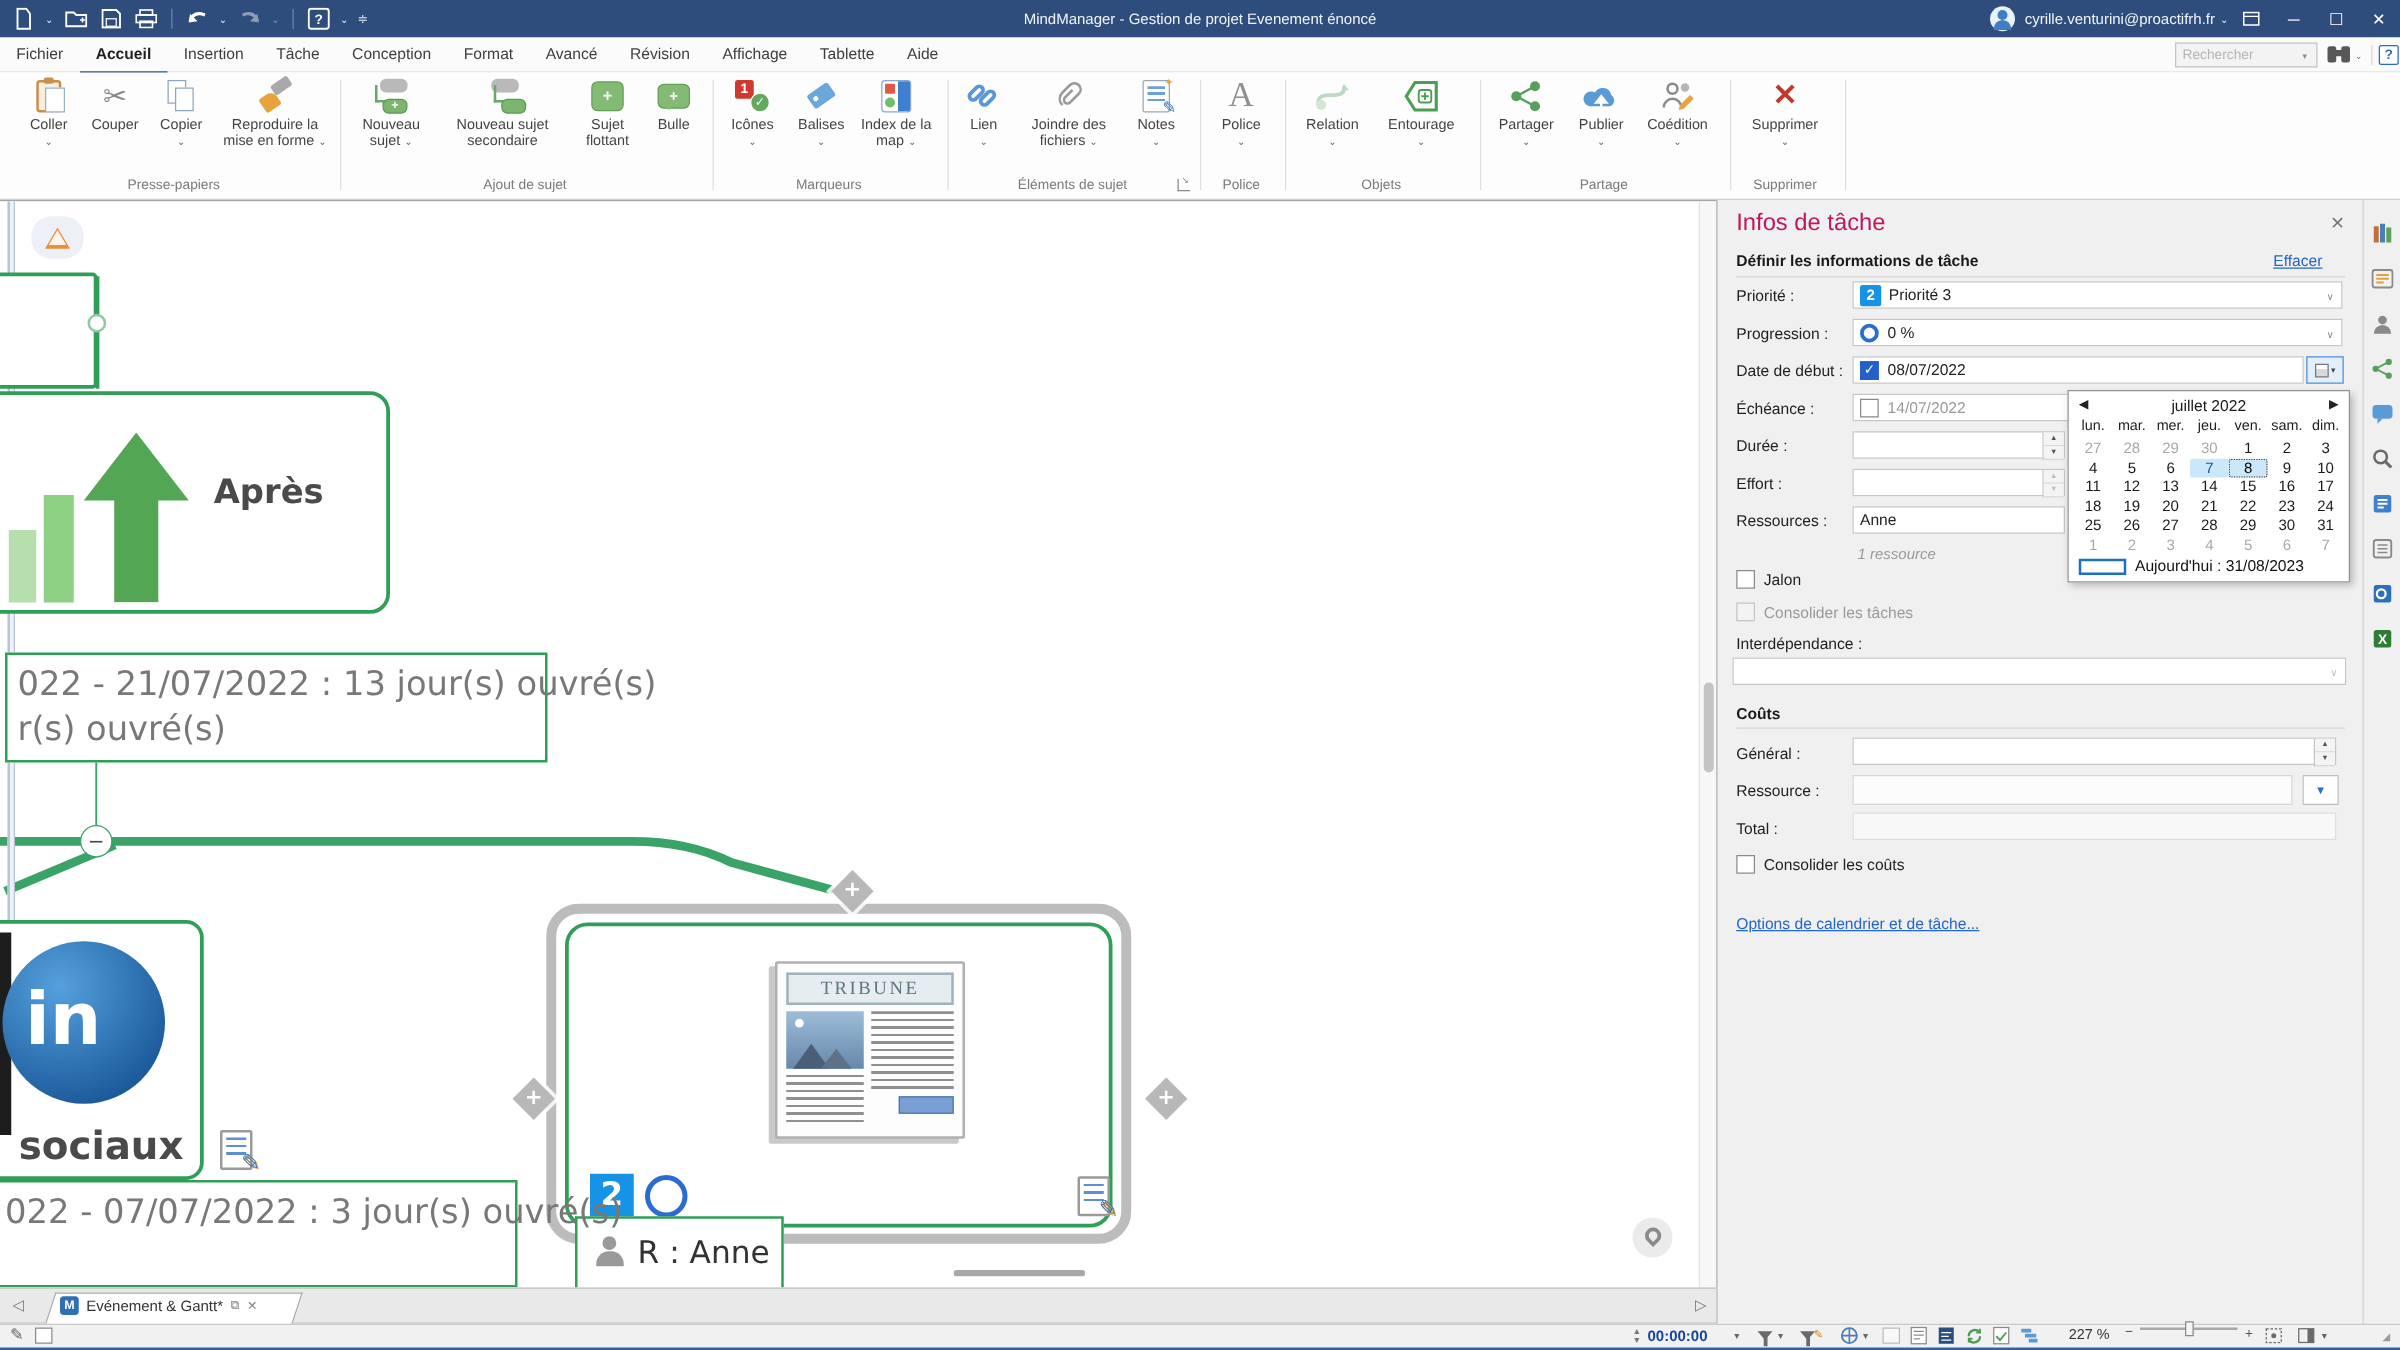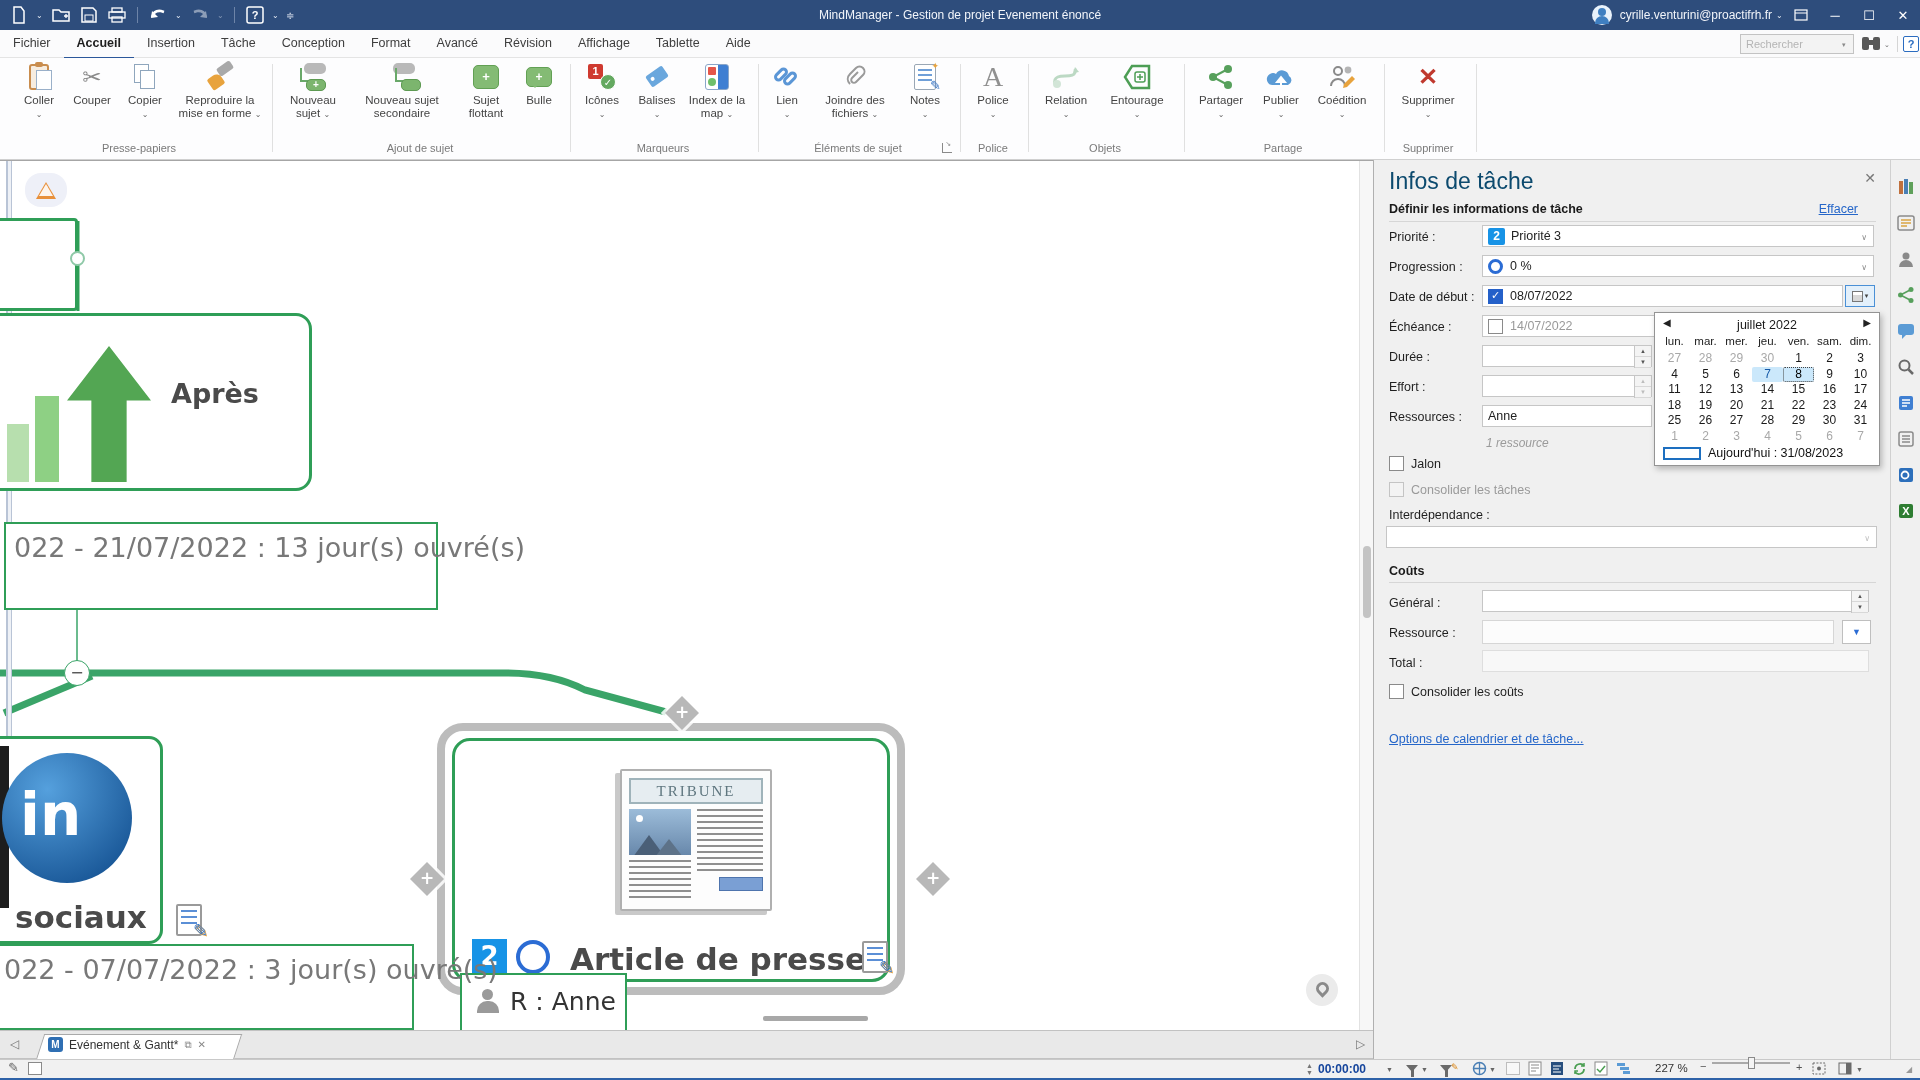--- a/index.html
+++ b/index.html
@@ -504,20 +504,21 @@
 
   <div class="gnode" style="left:-40px;top:152px;width:352px;height:178px;border-radius:16px;border-width:3.5px">
     <div style="position:absolute;left:44px;bottom:6px;width:22px;height:58px;background:#b7dfae"></div>
     <div style="position:absolute;left:72px;bottom:6px;width:24px;height:86px;background:#8ed084"></div>
     <div style="position:absolute;left:104px;bottom:6px;width:84px;height:136px;background:#53a653;clip-path:polygon(50% 0,100% 40%,71% 40%,71% 100%,29% 100%,29% 40%,0 40%)"></div>
     <div class="map-title" style="left:208px;top:62px;font-size:27px">Après</div>
   </div>
 
   <div class="callout" style="left:4px;top:361px;width:434px;height:88px">
     <div>022 - 21/07/2022 : 13 jour(s) ouvré(s)</div>
+    <div>r(s) ouvré(s)</div>
   </div>
   <div class="collapse-circ">−</div>
 
   <div style="position:absolute;left:437px;top:562px;width:468px;height:272px;border:8px solid #bcbcbc;border-radius:26px;background:#fff"></div>
   <div class="gnode" style="left:452px;top:577px;width:438px;height:244px;border-radius:18px"></div>
   <div class="paper">
     <div class="masthead">TRIBUNE</div>
     <div class="pbody">
       <div class="pcolL">
           <div class="photo">
@@ -528,21 +529,20 @@
           <div class="tlines"></div>
         </div>
       <div class="pcolR">
           <div class="tlines2"></div>
           <div class="bluebtn"></div>
         </div>
     </div>
   </div>
   <div class="prio-badge">2</div>
   <div class="prog-ring"></div>
-  <div class="map-title" style="left:570px;top:780px;font-size:31px">Article de presse</div>
   <div class="notes-att" style="left:862px;top:780px"></div>
   <div class="diamond" style="left:670px;top:540px">
       <span>+</span>
     </div>
   <div class="diamond" style="left:415px;top:706px">
       <span>+</span>
     </div>
   <div class="diamond" style="left:921px;top:706px">
       <span>+</span>
     </div>
@@ -567,21 +567,21 @@
   <div class="pin-btn">
       <span class="pin-glyph"></span>
     </div>
   <div class="vscroll">
       <div class="vthumb"></div>
     </div>
   <div class="hthumb"></div>
 </div>
 
 <div id="panel">
-  <div style="position:absolute;left:15px;top:8px;font-size:23px;color:#0c4a6e">Infos de tâche</div>
+  <div style="position:absolute;left:15px;top:8px;font-size:19px;color:#be185d">Infos de tâche</div>
   <div style="position:absolute;right:14px;top:10px;font-size:14px;color:#777">✕</div>
   <div class="sechead" style="position:absolute;left:15px;top:42px">Définir les informations de tâche</div>
   <a class="link" style="position:absolute;right:32px;top:42px">Effacer</a>
   <div class="divline" style="left:15px;top:61px;width:487px"></div>
 
   <span class="lbl" style="left:15px;top:70px">Priorité :</span>
   <div class="fld" style="left:108px;top:65px;width:392px">
     <span class="badge2">2</span>
     <span>Priorité 3</span>
     <span class="dd">∨</span>

